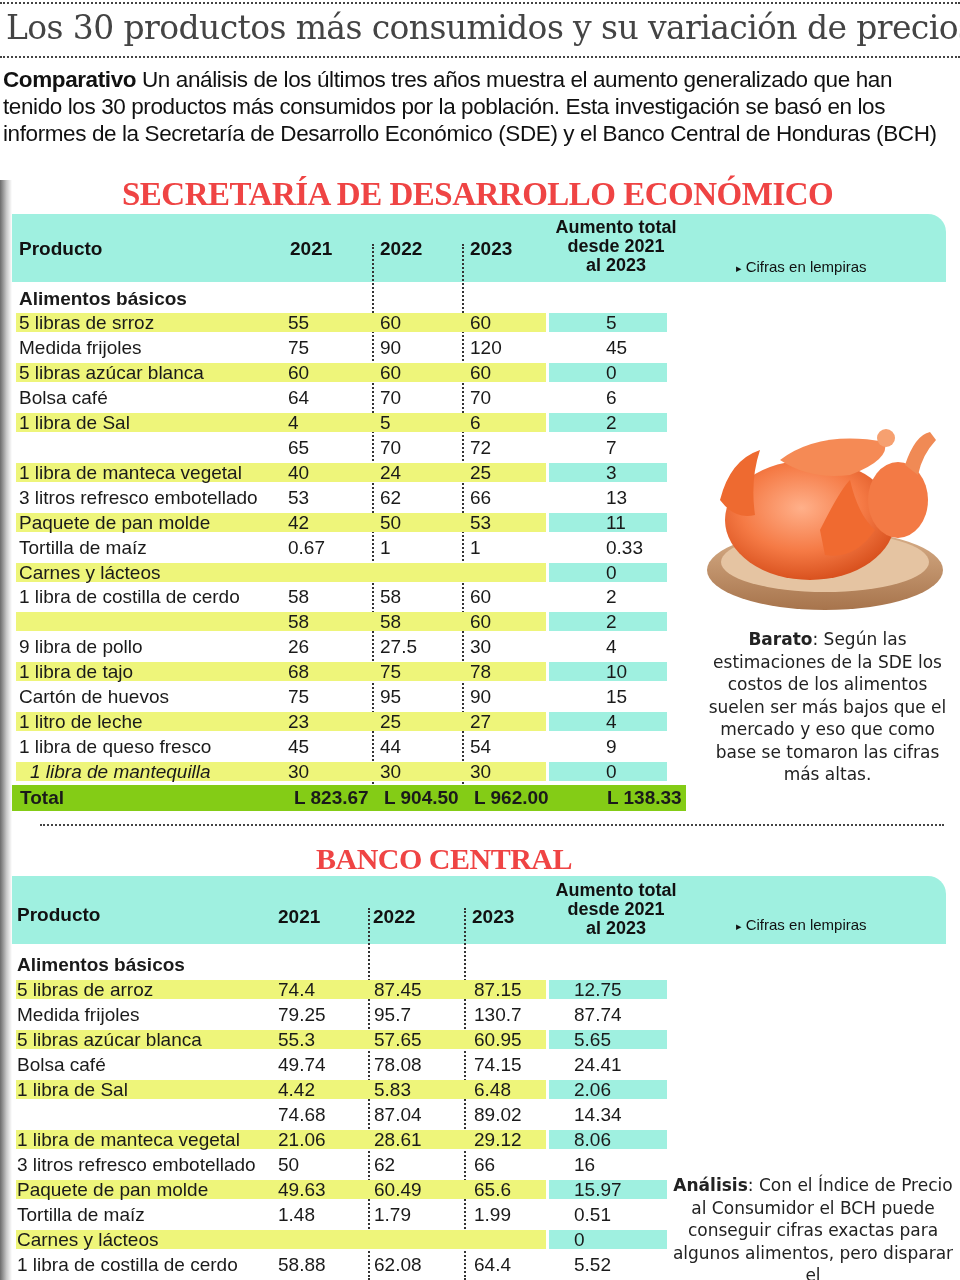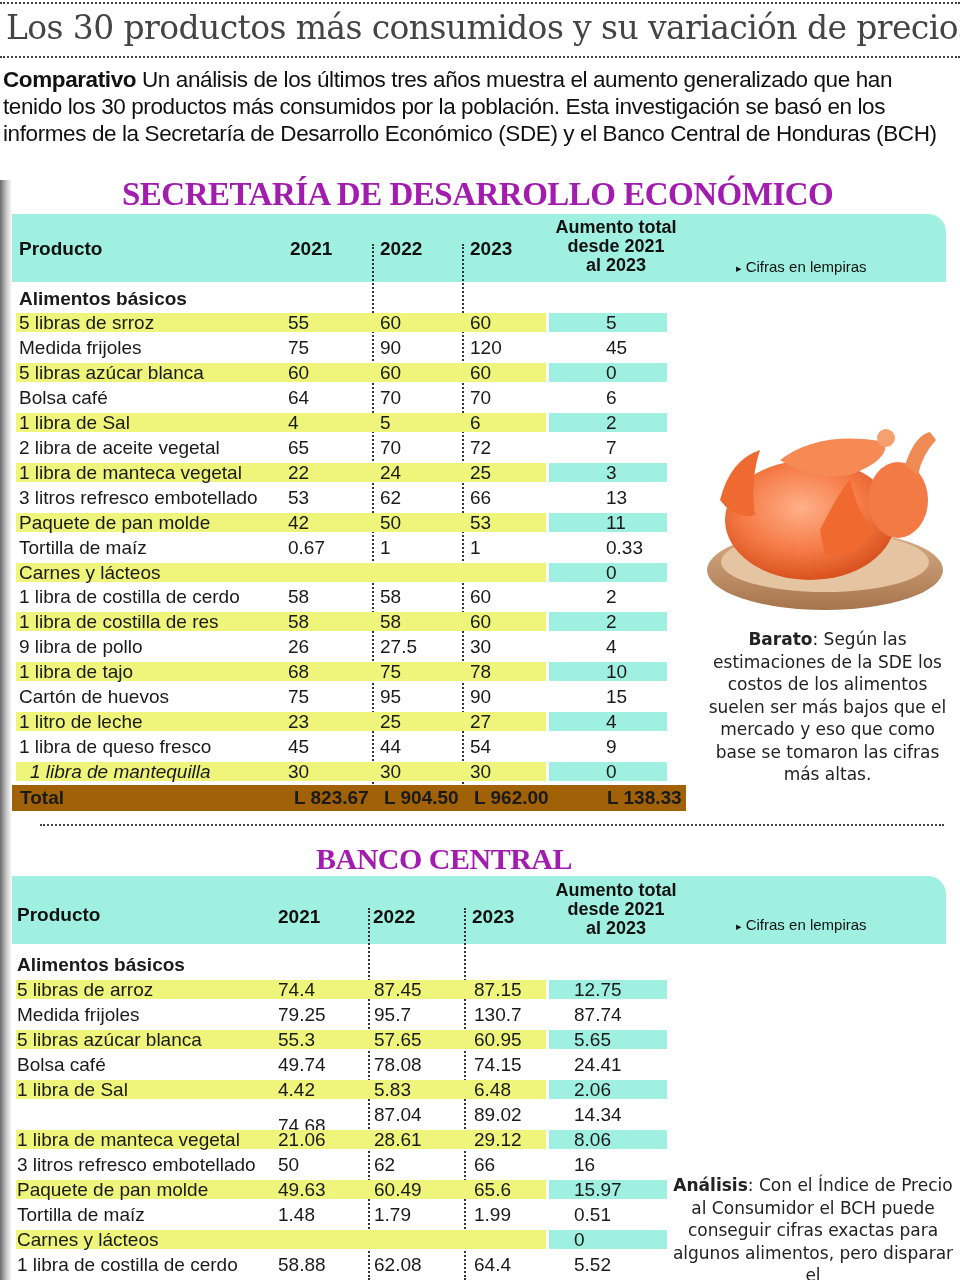--- a/index.html
+++ b/index.html
@@ -12,37 +12,37 @@
   .dots { position: absolute; left: 0; right: 0; height: 0; border-top: 2px dotted #444; }
 
   .title { position: absolute; left: 6px; top: 8px; font-family: "DejaVu Serif", serif;
     font-size: 33px; font-weight: normal; color: #444; letter-spacing: -0.6px; white-space: nowrap; }
 
   .intro { position: absolute; left: 3px; top: 66px; width: 950px; font-size: 22.5px;
     line-height: 27px; color: #111; letter-spacing: -0.4px; }
   .intro b { font-weight: bold; }
 
   .section-title { position: absolute; font-family: "Liberation Serif", "DejaVu Serif", serif;
-    font-weight: bold; color: #a21caf; letter-spacing: -0.5px; white-space: nowrap; }
+    font-weight: bold; color: #ef4444; letter-spacing: -0.5px; white-space: nowrap; }
 
   .header-band { position: absolute; left: 12px; width: 934px; height: 68px; background: #9ff0e0;
     border-radius: 0 18px 0 0; }
   .hcell { position: absolute; font-weight: bold; font-size: 19px; color: #111; white-space: nowrap; }
   .hcell.small { font-weight: normal; font-size: 15px; }
   .hcell.aum { text-align: center; line-height: 19px; font-size: 18px; width: 140px; }
 
   .vline { position: absolute; width: 0; border-left: 2px dotted #333; }
 
   .row { position: absolute; left: 16px; width: 660px; height: 25px; font-size: 19px; line-height: 25px; }
   .row .hl { position: absolute; left: 0; top: 3px; height: 19px; width: 530px; background: #eef57a; }
   .row .hl2 { position: absolute; left: 533px; top: 3px; height: 19px; width: 118px; background: #9ff0e0; }
   .row span.c { position: absolute; top: 0; white-space: nowrap; }
   .row.cat span.c0 { font-weight: bold; }
 
-  .total { position: absolute; left: 12px; width: 674px; height: 26px; background: #a16207;
+  .total { position: absolute; left: 12px; width: 674px; height: 26px; background: #84cc16;
     font-weight: bold; font-size: 19px; line-height: 26px; }
   .total span { position: absolute; top: 0; white-space: nowrap; }
 
   .side-note { position: absolute; text-align: center; font-family: "DejaVu Sans", sans-serif;
     font-size: 17px; line-height: 22.5px; color: #222; }
   .side-note b { font-weight: bold; }
 
   .chicken { position: absolute; left: 700px; top: 420px; width: 255px; height: 195px; }
   .arrow { font-size: 11px; }
 </style>
@@ -115,31 +115,30 @@
     <div class="row" style="top: 409.8px;">
       <div class="hl"></div>
       <div class="hl2"></div>
       <span class="c c0" style="left: 3px;">1 libra de Sal</span>
       <span class="c c1" style="left: 272px;">4</span>
       <span class="c c2" style="left: 364px;">5</span>
       <span class="c c3" style="left: 454px;">6</span>
       <span class="c c4" style="left: 590px;">2</span>
     </div>
     <div class="row" style="top: 434.75px;">
-      <span class="c c0" style="left: 3px;">2 libra de aceite vegetal</span>
       <span class="c c1" style="left: 272px;">65</span>
       <span class="c c2" style="left: 364px;">70</span>
       <span class="c c3" style="left: 454px;">72</span>
       <span class="c c4" style="left: 590px;">7</span>
     </div>
     <div class="row" style="top: 459.7px;">
       <div class="hl"></div>
       <div class="hl2"></div>
       <span class="c c0" style="left: 3px;">1 libra de manteca vegetal</span>
-      <span class="c c1" style="left: 272px;">22</span>
+      <span class="c c1" style="left: 272px;">40</span>
       <span class="c c2" style="left: 364px;">24</span>
       <span class="c c3" style="left: 454px;">25</span>
       <span class="c c4" style="left: 590px;">3</span>
     </div>
     <div class="row" style="top: 484.65px;">
       <span class="c c0" style="left: 3px;">3 litros refresco embotellado</span>
       <span class="c c1" style="left: 272px;">53</span>
       <span class="c c2" style="left: 364px;">62</span>
       <span class="c c3" style="left: 454px;">66</span>
       <span class="c c4" style="left: 590px;">13</span>
@@ -172,21 +171,20 @@
     <div class="row" style="top: 584.45px;">
       <span class="c c0" style="left: 3px;">1 libra de costilla de cerdo</span>
       <span class="c c1" style="left: 272px;">58</span>
       <span class="c c2" style="left: 364px;">58</span>
       <span class="c c3" style="left: 454px;">60</span>
       <span class="c c4" style="left: 590px;">2</span>
     </div>
     <div class="row" style="top: 609.4px;">
       <div class="hl"></div>
       <div class="hl2"></div>
-      <span class="c c0" style="left: 3px;">1 libra de costilla de res</span>
       <span class="c c1" style="left: 272px;">58</span>
       <span class="c c2" style="left: 364px;">58</span>
       <span class="c c3" style="left: 454px;">60</span>
       <span class="c c4" style="left: 590px;">2</span>
     </div>
     <div class="row" style="top: 634.35px;">
       <span class="c c0" style="left: 3px;">9 libra de pollo</span>
       <span class="c c1" style="left: 272px;">26</span>
       <span class="c c2" style="left: 364px;">27.5</span>
       <span class="c c3" style="left: 454px;">30</span>
@@ -328,21 +326,21 @@
     <div class="row" style="top: 1077px;">
       <div class="hl"></div>
       <div class="hl2"></div>
       <span class="c c0" style="left: 1px;">1 libra de Sal</span>
       <span class="c c1" style="left: 262px;">4.42</span>
       <span class="c c2" style="left: 358px;">5.83</span>
       <span class="c c3" style="left: 458px;">6.48</span>
       <span class="c c4" style="left: 558px;">2.06</span>
     </div>
     <div class="row" style="top: 1102px;">
-      <span class="c c1" style="left: 262px; margin-top: 11px;">74.68</span>
+      <span class="c c1" style="left: 262px;">74.68</span>
       <span class="c c2" style="left: 358px;">87.04</span>
       <span class="c c3" style="left: 458px;">89.02</span>
       <span class="c c4" style="left: 558px;">14.34</span>
     </div>
     <div class="row" style="top: 1127px;">
       <div class="hl"></div>
       <div class="hl2"></div>
       <span class="c c0" style="left: 1px;">1 libra de manteca vegetal</span>
       <span class="c c1" style="left: 262px;">21.06</span>
       <span class="c c2" style="left: 358px;">28.61</span>

